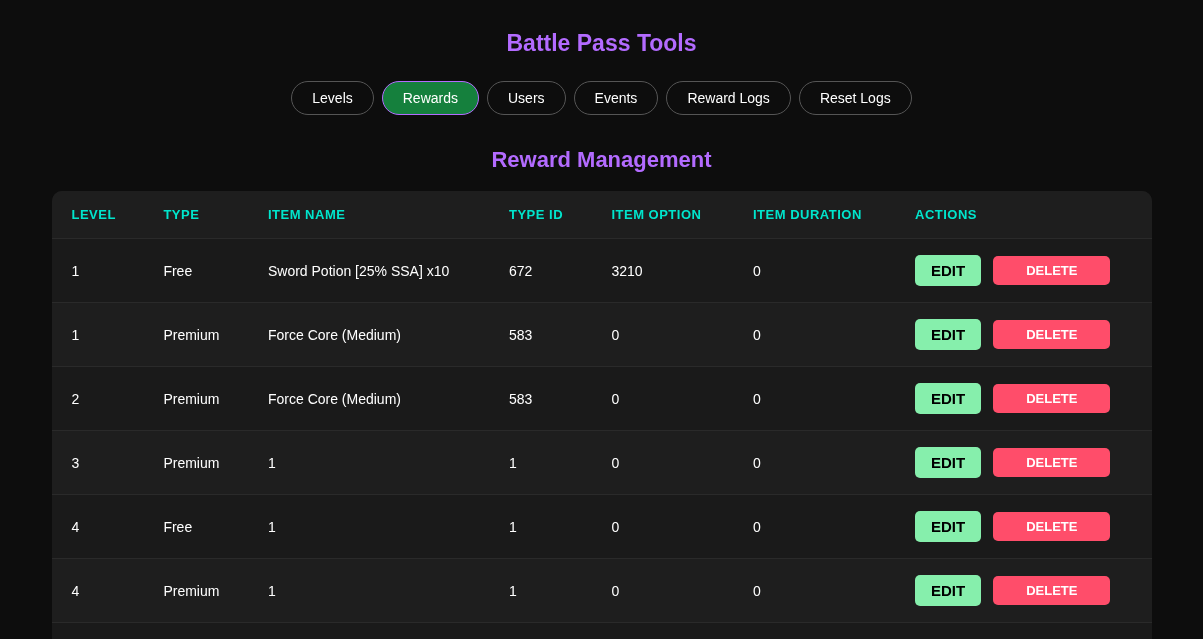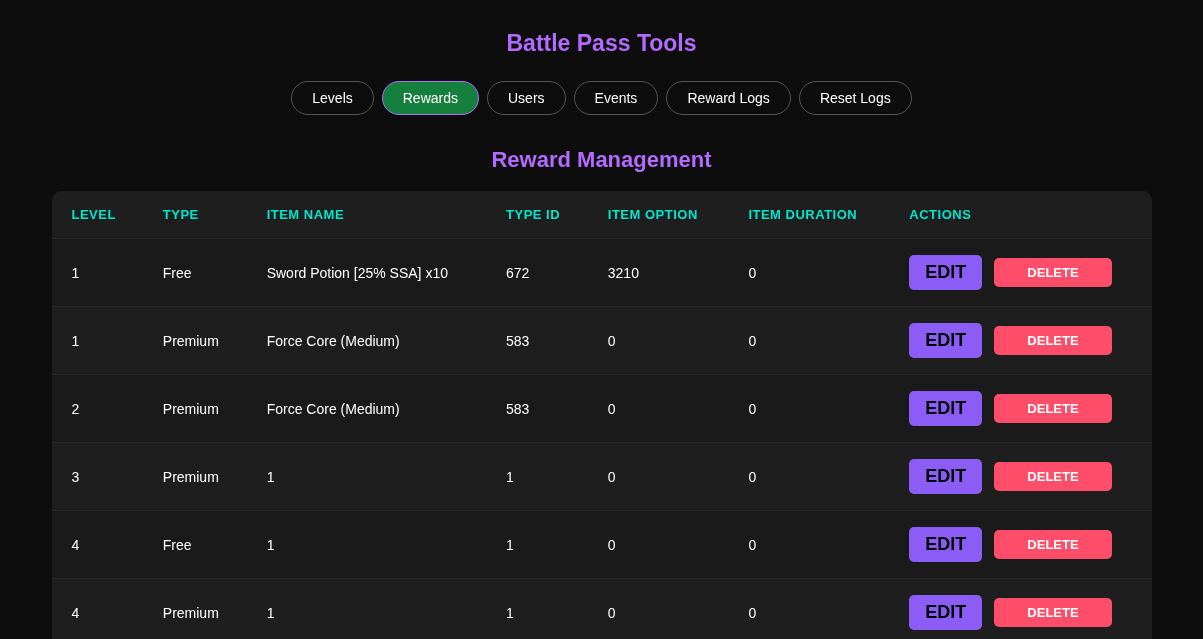--- a/index.html
+++ b/index.html
@@ -111,25 +111,25 @@
     }
 
     tbody td {
       padding: 16px 20px;
       font-size: 14px;
       color: #ffffff;
     }
 
     .btn-edit {
       padding: 7px 16px;
-      background: #8b5cf6;
+      background: #86efac;
       color: #000000;
       border: none;
       border-radius: 5px;
-      font-size: 18px;
+      font-size: 15px;
       font-weight: bold;
       cursor: pointer;
       margin-right: 8px;
     }
 
     .btn-delete {
       padding: 7px 33px;
       background: #ff4d6a;
       color: #ffffff;
       border: none;

